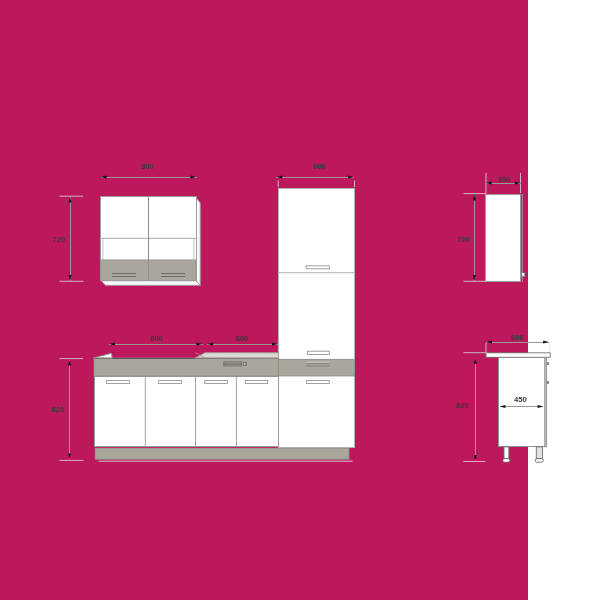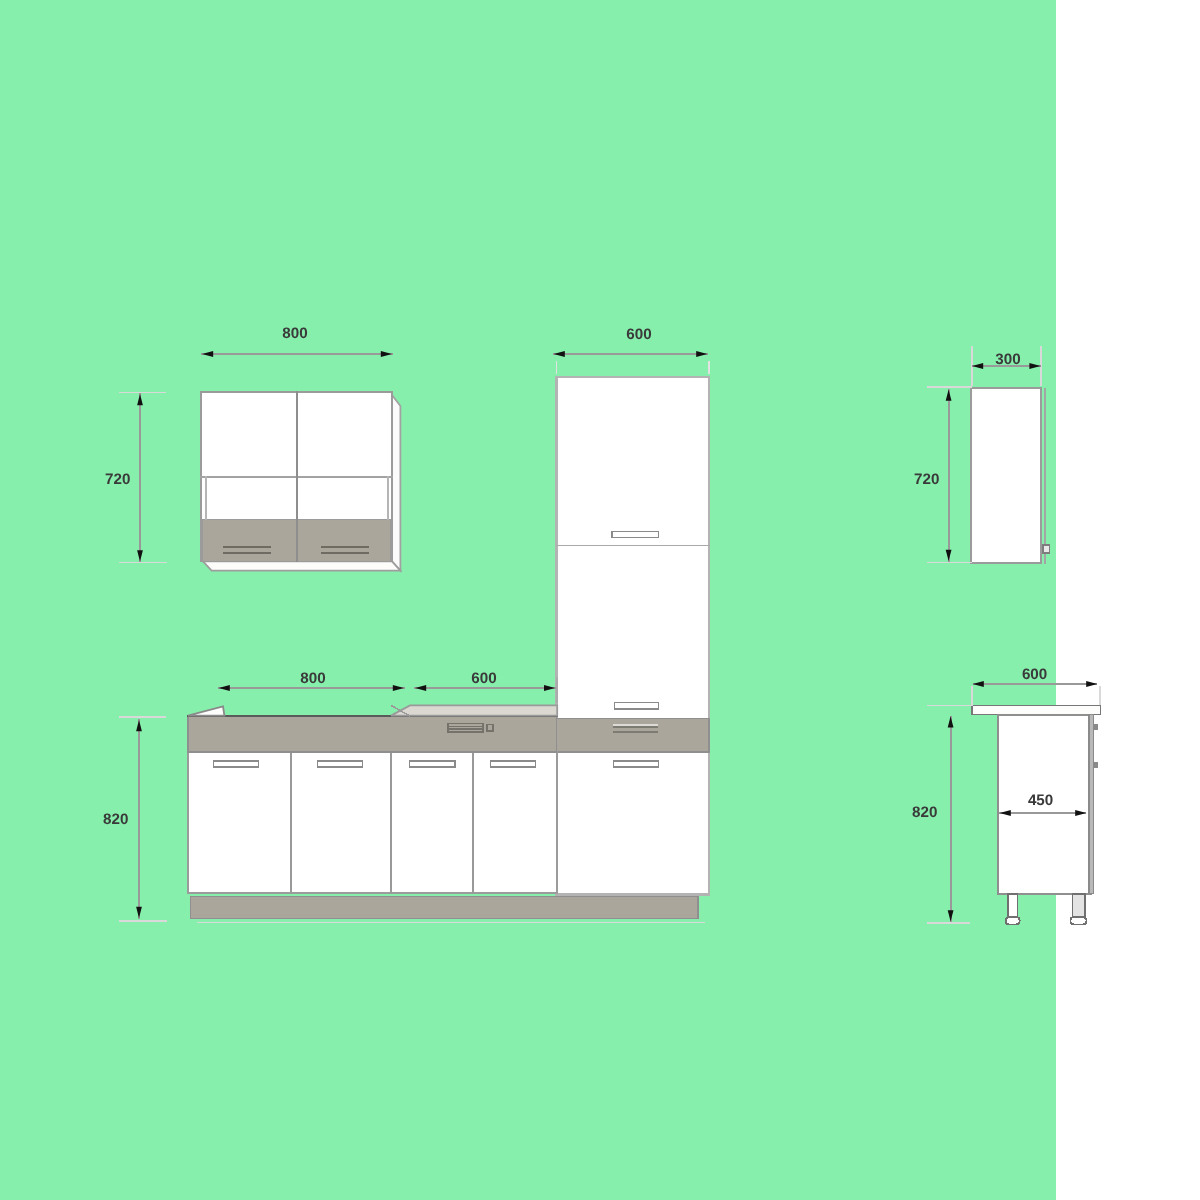--- a/index.html
+++ b/index.html
@@ -1,17 +1,17 @@
 <!DOCTYPE html>
 <html><head>
 <meta charset="utf-8">
 <title>Kitchen elevation</title>
 <style>
   html,body{margin:0;padding:0;background:#ffffff;}
-  #page{width:528px;height:600px;position:relative;background:#86efac;}
+  #page{width:528px;height:600px;position:relative;background:#be185d;}
   svg{position:absolute;top:0;left:0;}
   text{font-family:"Liberation Sans", sans-serif;font-weight:700;fill:#3a3a3a;}
   svg rect, svg line{shape-rendering:crispEdges;}
 </style>
 </head>
 <body>
 
 <div id="page">
 <svg width="600" height="600" viewBox="0 0 600 600">
 <defs>

